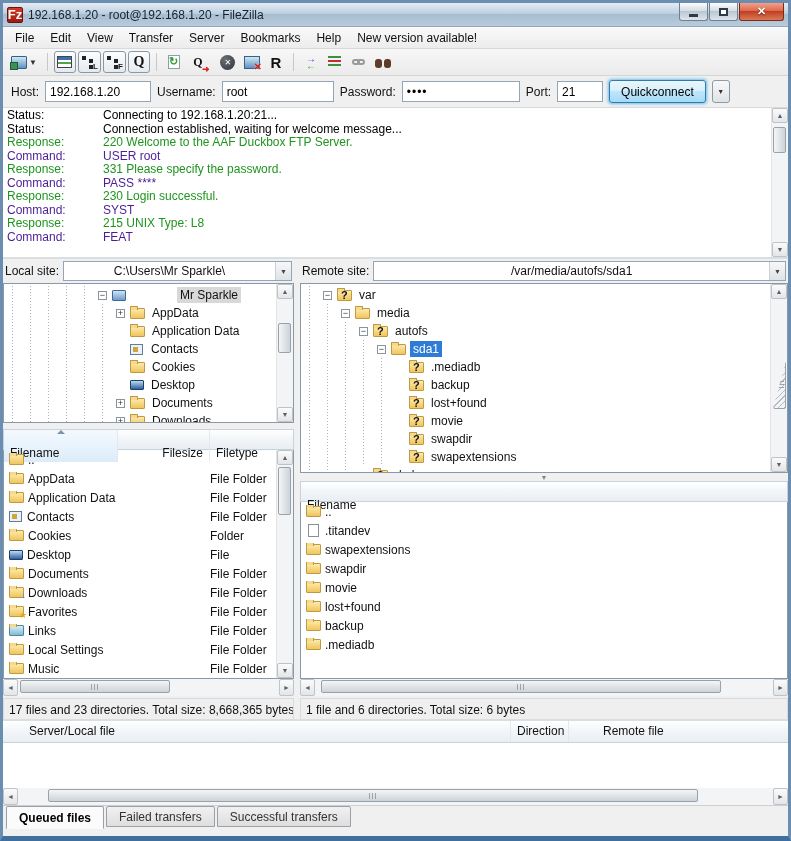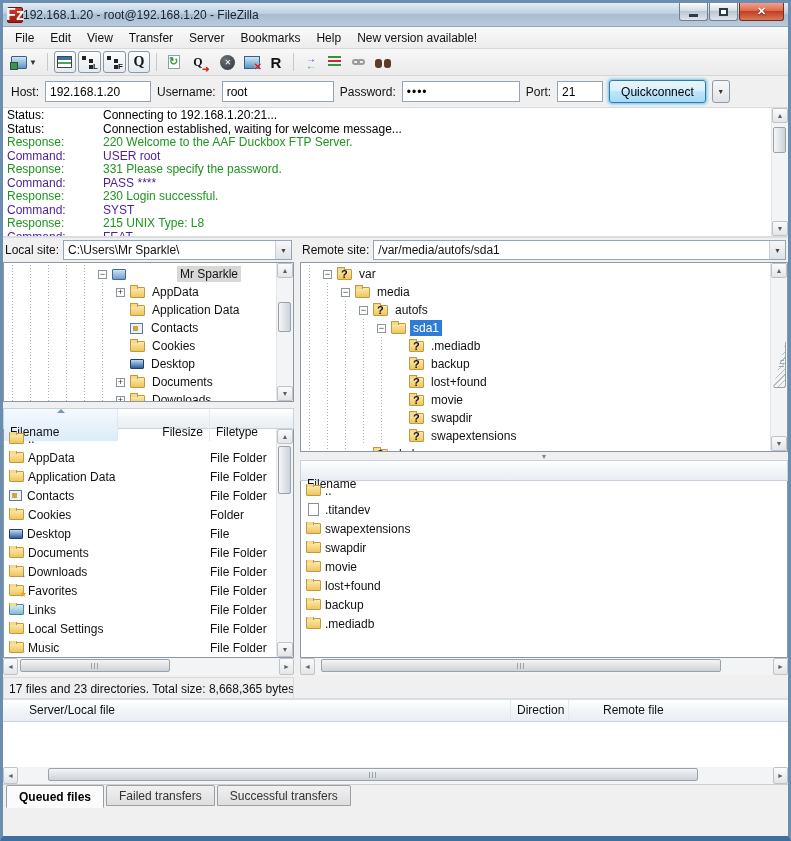--- a/index.html
+++ b/index.html
@@ -1,21 +1,21 @@
 <!DOCTYPE html>
 <html><head>
 <meta charset="utf-8">
 <style>
   * { margin:0; padding:0; box-sizing:border-box; }
   body { font-family:"Liberation Sans", sans-serif; font-size:12px; color:#111; background:#888; }
   .window { width:791px; height:841px; border:3px solid #6b8db0; border-bottom:5px solid #3f6f9e; background:#f0f0f0; display:flex; flex-direction:column; overflow:hidden; }
 
   
   .titlebar { height:24px; flex:none; display:flex; align-items:center; padding:0 4px; background:linear-gradient(#e3ecf4,#bed0e0 45%,#a6bed2 50%,#b9cbdc); border-bottom:1px solid #8fa8bd; }
-  .fz-logo { width:16px; height:16px; background:linear-gradient(#d23a2a,#9e1b10); color:#fff; font-weight:bold; font-size:16px; display:flex; align-items:center; justify-content:center; border:1px solid #6e120a; border-radius:2px; }
+  .fz-logo { width:16px; height:16px; background:linear-gradient(#d23a2a,#9e1b10); color:#fff; font-weight:bold; font-size:13px; display:flex; align-items:center; justify-content:center; border:1px solid #6e120a; border-radius:2px; margin-right:5px; }
   .title-text { flex:1; color:#16222e; white-space:nowrap; overflow:hidden; }
   .win-buttons { display:flex; gap:1px; align-self:flex-start; margin-top:0; }
   .win-btn { width:29px; height:18px; border:1px solid #70808f; border-top:none; border-radius:0 0 3px 3px; background:linear-gradient(#fdfdfd,#d4dce4 45%,#b9c6d2 50%,#dde5ec); display:flex; align-items:center; justify-content:center; }
   .win-btn.close { width:45px; background:linear-gradient(#f0a28e,#dd6a4c 45%,#c13f24 50%,#d97a58); border-color:#7e2a18; color:#fff; font-weight:bold; font-size:11px; text-shadow:0 1px 1px #5e1b0c; }
   .glyph-min { width:9px; height:3px; background:#2e3a46; margin-top:8px; }
   .glyph-max { width:9px; height:8px; border:2px solid #2e3a46; background:#fff; }
 
   
   .menubar { height:22px; flex:none; display:flex; align-items:center; background:linear-gradient(#fafafa,#ececec); border-bottom:1px solid #d9d9d9; padding-left:4px; }
   .menu-item { padding:3px 8px; white-space:nowrap; }
@@ -59,21 +59,21 @@
   
   .quickbar { height:32px; flex:none; display:flex; align-items:center; background:#f0f0f0; border-bottom:1px solid #d9d9d9; padding:0 8px; gap:6px; }
   .quickbar label { white-space:nowrap; }
   .qc-input { height:21px; border:1px solid #94a5b5; background:#fff; padding:1px 4px; font-family:"Liberation Sans",sans-serif; font-size:12px; }
   .qc-host { width:106px; } .qc-user { width:112px; } .qc-pass { width:118px; letter-spacing:1px; } .qc-port { width:46px; }
   .qc-btn { height:23px; padding:0 11px; border:1px solid #2d7cb0; border-radius:3px; background:linear-gradient(#eaf6fd,#d9f0fc 45%,#bee6fd 50%,#a7d9f5); box-shadow:0 0 3px 1px rgba(86,186,234,.9); font-family:"Liberation Sans",sans-serif; font-size:12px; }
   .qc-drop { height:23px; width:18px; border:1px solid #8a9aa8; border-radius:3px; background:linear-gradient(#f8f8f8,#dfe3e7); font-size:7px; color:#333; }
   .spacer { flex:1; }
 
   
-  .log { height:130px; flex:none; display:flex; background:#fff; border-bottom:2px solid #d9dee2; }
+  .log { height:151px; flex:none; display:flex; background:#fff; border-bottom:2px solid #d9dee2; }
   .log-rows { flex:1; overflow:hidden; padding-top:1px; }
   .log-row { display:flex; height:13.5px; line-height:13px; white-space:nowrap; }
   .log-label { width:100px; flex:none; padding-left:4px; }
   .log-row.status { color:#000; }
   .log-row.response { color:#1e951e; }
   .log-row.command { color:#4c1d95; }
 
   
   .vscroll { width:17px; flex:none; background:#f3f4f5; border-left:1px solid #e4e4e4; display:flex; flex-direction:column; }
   .hscroll { height:17px; flex:none; background:#f3f4f5; display:flex; align-items:stretch; }
@@ -90,21 +90,21 @@
       background:repeating-linear-gradient(#9aa4ad 0 1px,rgba(0,0,0,0) 1px 3px); }
   .sc-fill { flex:1; }
 
   
   .panes { height:460px; flex:none; display:flex; background:#f0f0f0; }
   .pane-local { width:291px; flex:none; display:flex; flex-direction:column; }
   .pane-split { width:6px; flex:none; }
   .pane-remote { flex:1; display:flex; flex-direction:column; }
   .site-row { height:24px; flex:none; display:flex; align-items:center; gap:4px; padding:0 2px; }
   .combo { flex:1; height:20px; border:1px solid #94a5b5; background:#fff; display:flex; align-items:center; }
-  .combo-text { flex:1; padding:0 4px; white-space:nowrap; overflow:hidden; }
+  .combo-text { flex:1; padding:0 4px; white-space:nowrap; overflow:hidden;text-align:center; }
   .combo-btn { width:16px; height:100%; display:flex; align-items:center; justify-content:center; font-size:7px; color:#444; background:linear-gradient(#f6f7f8,#dfe3e7); border-left:1px solid #c9d1d8; }
 
   .tree-box { flex:none; display:flex; background:#fff; border:1px solid #8a98a8; overflow:hidden; }
   .tree-box.local-tree { height:140px; }
   .tree-box.remote-tree { height:190px; }
   .tree-rows { flex:1; overflow:hidden; padding-top:2px; }
   .tree-row { display:flex; align-items:center; height:18px; white-space:nowrap; }
   .tind { align-self:stretch; flex:none;
       background-image:
         repeating-linear-gradient(to bottom,#aab4bd 0 1px,rgba(0,0,0,0) 1px 3px),
@@ -734,20 +734,21 @@
               </span>
             </div>
           </div>
       </div>
       <div class="hscroll" data-name="remote-horizontal-scrollbar">
         <div class="sc-btn" data-name="scroll-left-arrow">◄</div>
         <div class="h-thumb" style="width:400px;margin-left:6px;" data-name="scroll-thumb"></div>
         <div class="sc-fill"></div>
         <div class="sc-btn" data-name="scroll-right-arrow">►</div>
       </div>
+      <div class="pane-status" data-name="remote-status-text">1 file and 6 directories. Total size: 6 bytes</div>
     </div>
   </div>
 
   <div class="queue" data-name="transfer-queue">
     <div class="q-header" data-name="queue-header">
       <div class="q-col1" data-name="column-header-server-local-file">Server/Local file</div>
       <div class="q-col2" data-name="column-header-direction">Direction</div>
       <div class="q-col3" data-name="column-header-remote-file">Remote file</div>
     </div>
     <div class="q-body" data-name="queue-body"></div>

